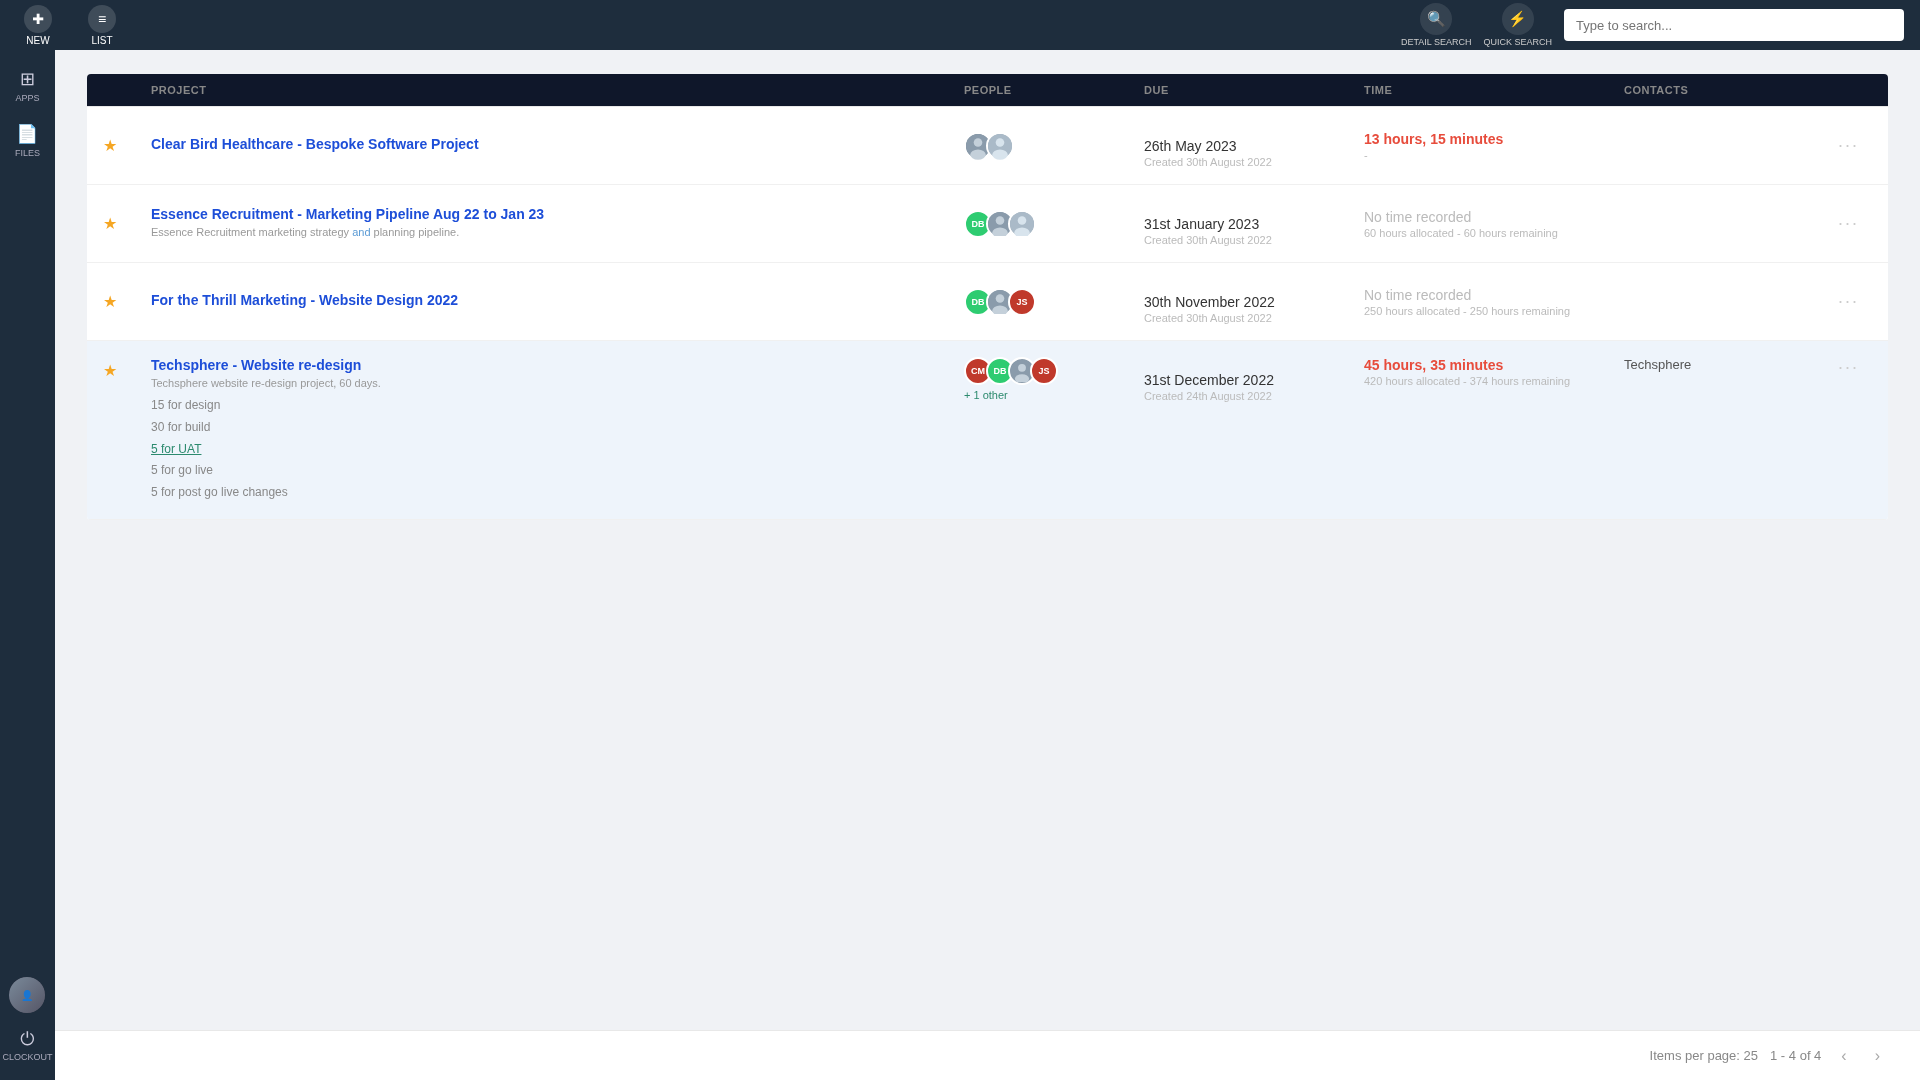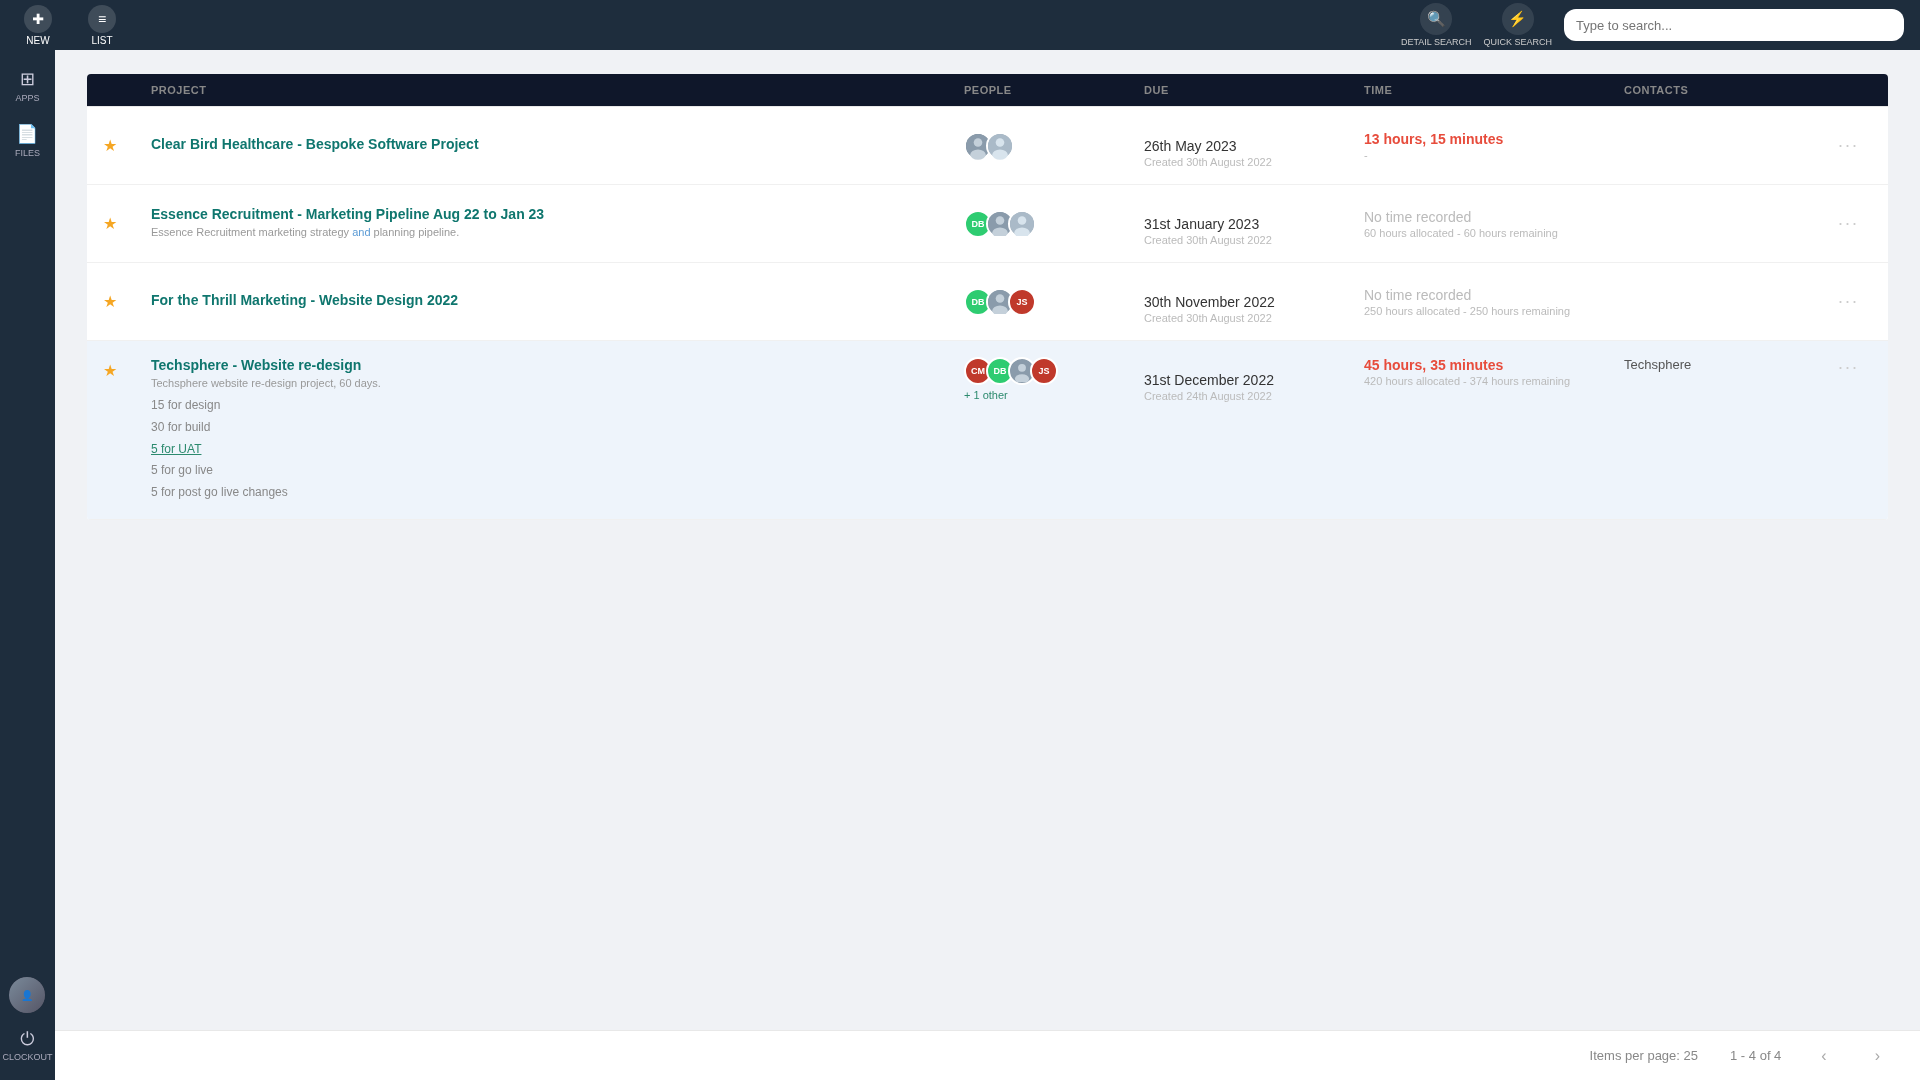--- a/index.html
+++ b/index.html
@@ -18,21 +18,21 @@
     .topbar-btn .icon-circle {
       width: 28px; height: 28px; background: rgba(255,255,255,0.15);
       border-radius: 50%; display: flex; align-items: center; justify-content: center;
       font-size: 14px;
     }
     .topbar-spacer { flex: 1; }
     .topbar-right { display: flex; align-items: center; gap: 12px; }
     .topbar-tool { display: flex; flex-direction: column; align-items: center; color: #ccc; font-size: 9px; cursor: pointer; gap: 2px; }
     .topbar-tool .icon-circle { width: 32px; height: 32px; background: rgba(255,255,255,0.1); border-radius: 50%; display: flex; align-items: center; justify-content: center; font-size: 15px; }
     .topbar-search {
-      width: 340px; height: 32px; border: none; border-radius: 12px;
+      width: 340px; height: 32px; border: none; border-radius: 4px;
       padding: 0 12px; font-size: 13px; background: #fff; color: #333;
       outline: none;
     }
 
     
     .sidebar {
       position: fixed; top: 50px; left: 0; bottom: 0; width: 55px;
       background: #1e2d3d; display: flex; flex-direction: column; align-items: center;
       padding: 10px 0; gap: 4px; z-index: 99;
     }
@@ -81,21 +81,21 @@
 
     .project-row {
       display: grid; grid-template-columns: 48px 1fr 180px 220px 260px 200px 48px;
       padding: 16px 16px; border-bottom: 1px solid #f0f0f0; align-items: center;
       background: #fff;
     }
     .project-row.expanded { align-items: start; padding: 16px; }
 
     .star-icon { color: #f5a623; font-size: 16px; cursor: pointer; }
 
-    .proj-name { font-size: 14px; font-weight: 600; color: #0f766e; margin-bottom: 3px; }
+    .proj-name { font-size: 14px; font-weight: 600; color: #1d4ed8; margin-bottom: 3px; }
     .proj-desc { font-size: 11px; color: #999; line-height: 1.4; }
     .proj-desc a { color: #5b9bd5; text-decoration: none; }
 
     .people-cell { display: flex; align-items: center; gap: -4px; }
     .avatar {
       width: 28px; height: 28px; border-radius: 50%; border: 2px solid #fff;
       display: flex; align-items: center; justify-content: center;
       font-size: 9px; font-weight: 700; color: #fff; margin-left: -4px;
       flex-shrink: 0;
     }
@@ -115,21 +115,21 @@
 
     
     .proj-detail { font-size: 12px; color: #888; line-height: 1.8; margin-top: 4px; }
     .proj-detail .highlight { color: #2c8a6e; text-decoration: underline; cursor: pointer; }
 
     
     .footer {
       position: fixed; bottom: 0; left: 55px; right: 0; height: 50px;
       background: #fff; border-top: 1px solid #e8e8e8;
       display: flex; align-items: center; justify-content: flex-end;
-      padding: 0 32px; gap: 32px;
+      padding: 0 32px; gap: 12px;
     }
     .pagination-info { font-size: 13px; color: #888; }
     .pagination-btn { background: none; border: none; color: #aaa; font-size: 16px; cursor: pointer; padding: 4px 8px; }
   </style>
 </head>
 <body>
 
 <div class="topbar">
   <div class="topbar-btn">
     <div class="icon-circle">✚</div>

